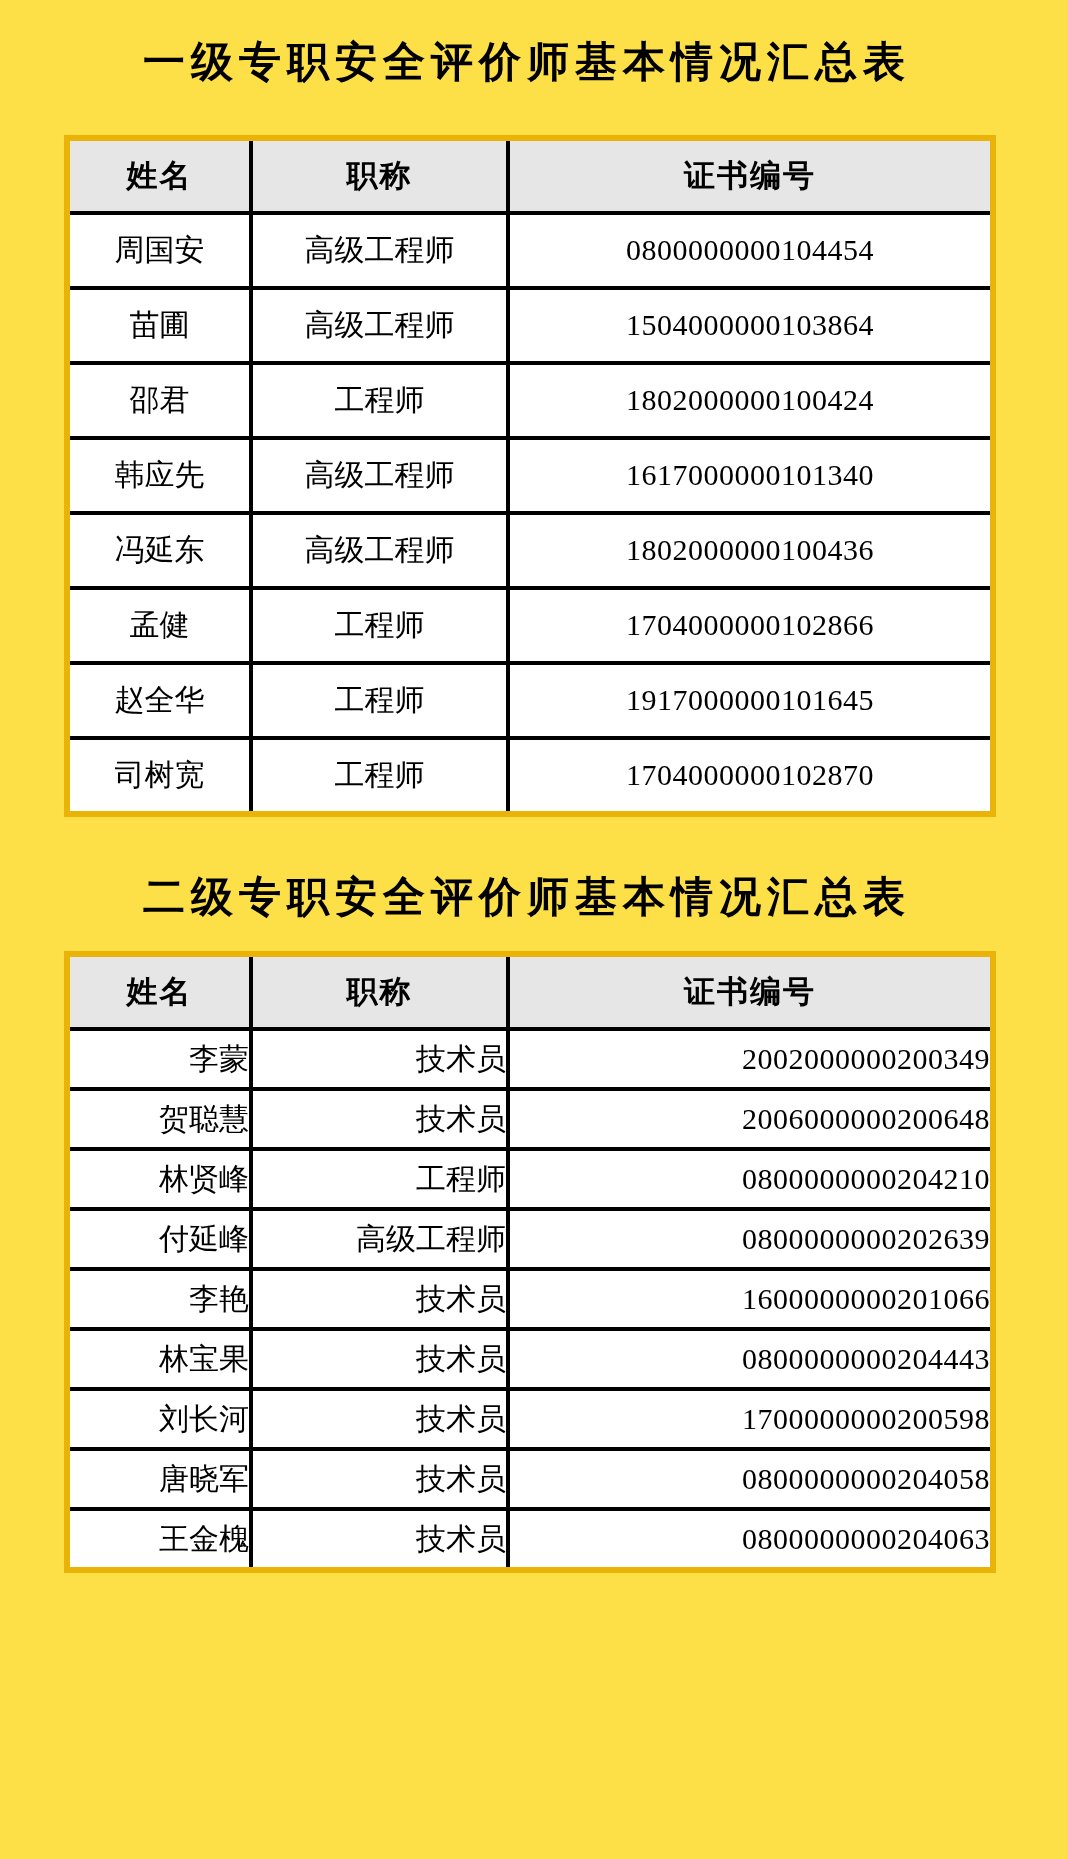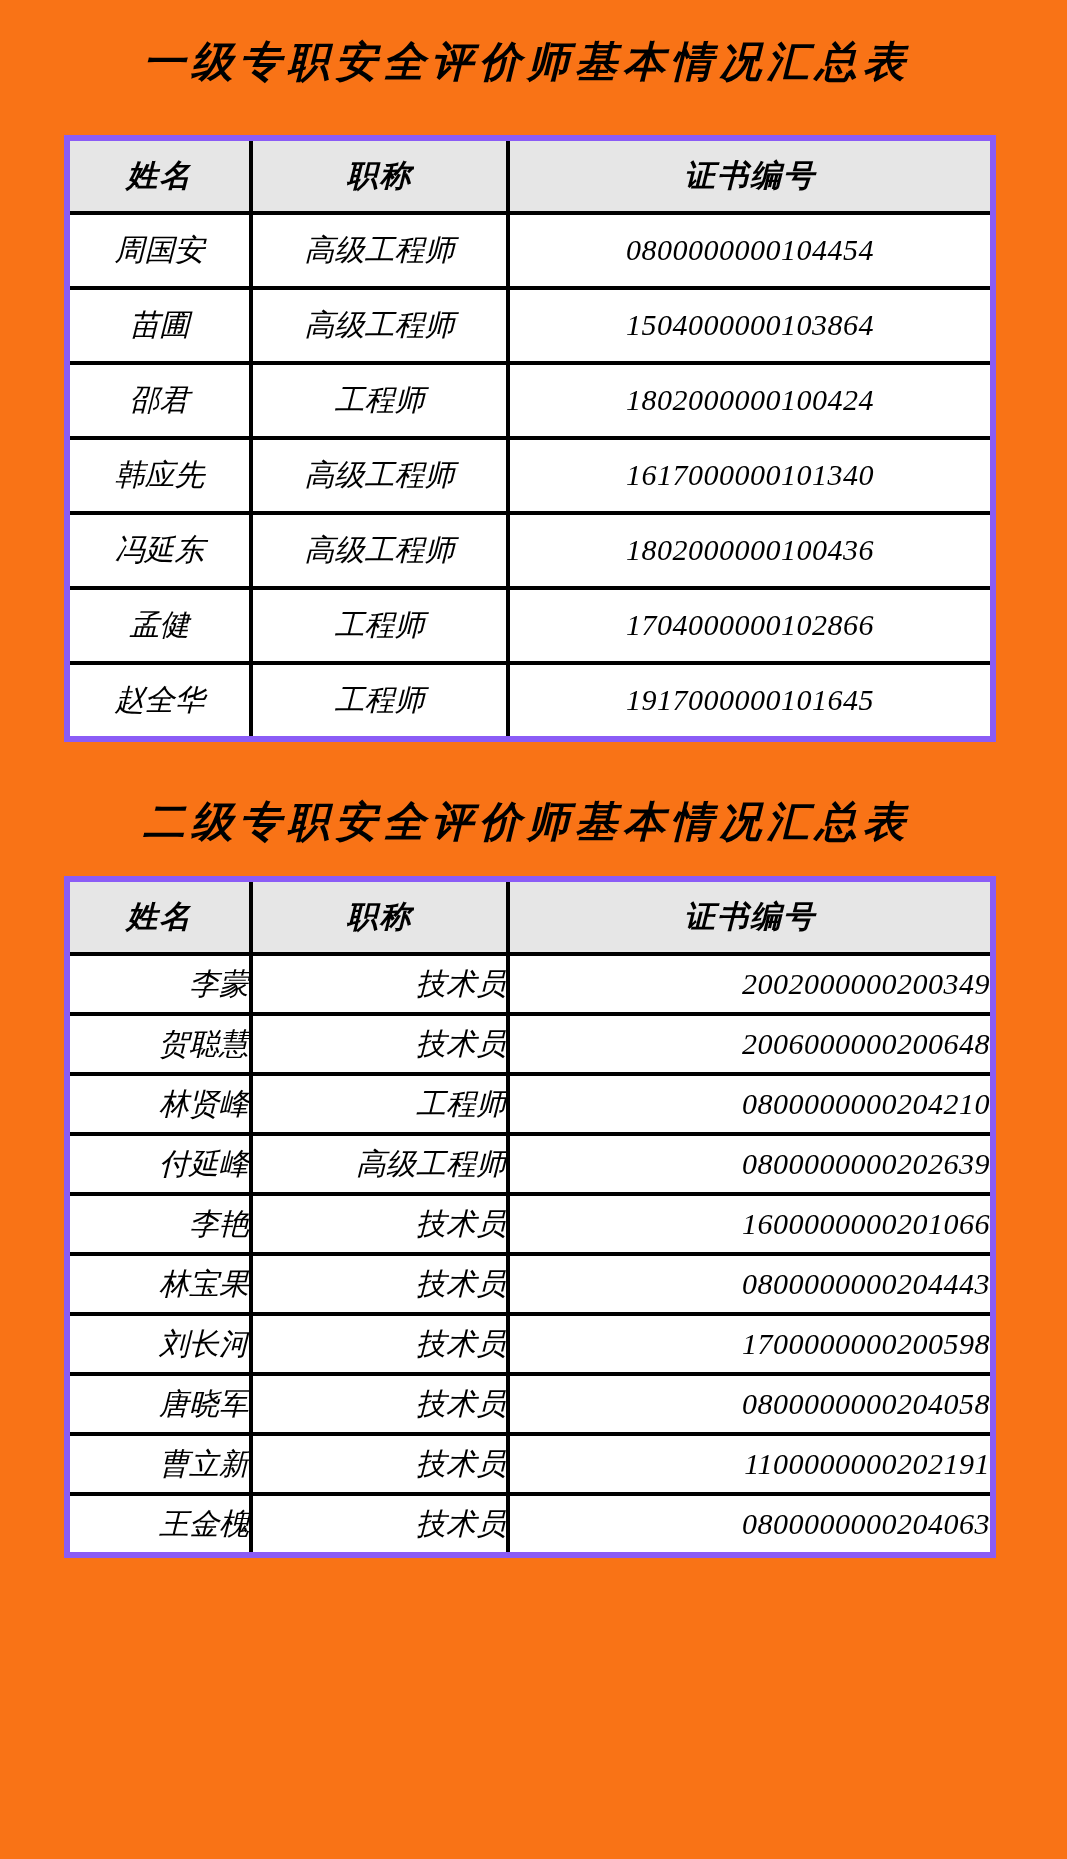--- a/index.html
+++ b/index.html
@@ -9,22 +9,21 @@
     color: #000000;
     font-family: "Liberation Serif", "DejaVu Serif", serif;
   }
   .page {
     position: relative;
     width: 1067px;
     height: 1859px;
     box-sizing: border-box;
     padding: 36px 0 0 64px;
     overflow: hidden;
-    background: #f97316;
-    font-style: italic;
+    background: #fde047;
   }
   .sheet {
     width: 926px;
   }
   .doc-title {
     margin: 0;
     width: 926px;
     text-align: center;
     font-size: 42px;
     line-height: 1.25;
@@ -32,21 +31,21 @@
     letter-spacing: 6px;
     white-space: nowrap;
   }
   .doc-title.first   { margin-bottom: 46px; }
   .doc-title.second  { margin-top: 54px; margin-bottom: 28px; }
 
   table.roster {
     width: 926px;
     table-layout: fixed;
     border-collapse: collapse;
-    border: 6px solid #8b5cf6;
+    border: 6px solid #eab308;
   }
   table.roster th,
   table.roster td {
     border: 4px solid #000000;
     text-align: center;
     vertical-align: middle;
     padding: 0;
     overflow: hidden;
     white-space: nowrap;
   }
@@ -126,20 +125,25 @@
             <td class="c-title">工程师</td>
             <td class="c-cert">1704000000102866</td>
           </tr>
 
           <tr>
             <td class="c-name">赵全华</td>
             <td class="c-title">工程师</td>
             <td class="c-cert">1917000000101645</td>
           </tr>
 
+          <tr>
+            <td class="c-name">司树宽</td>
+            <td class="c-title">工程师</td>
+            <td class="c-cert">1704000000102870</td>
+          </tr>
         </tbody>
     </table>
   </section>
 
   <section class="sheet">
     <h1 class="doc-title second">二级专职安全评价师基本情况汇总表</h1>
 
     <table class="roster t2">
       <colgroup>
         <col class="col-name">
@@ -197,25 +201,20 @@
             <td class="c-title">技术员</td>
             <td class="c-cert">1700000000200598</td>
           </tr>
 
           <tr>
             <td class="c-name">唐晓军</td>
             <td class="c-title">技术员</td>
             <td class="c-cert">0800000000204058</td>
           </tr>
 
-          <tr>
-            <td class="c-name">曹立新</td>
-            <td class="c-title">技术员</td>
-            <td class="c-cert">1100000000202191</td>
-          </tr>
 
 
 
           <tr>
             <td class="c-name">王金槐</td>
             <td class="c-title">技术员</td>
             <td class="c-cert">0800000000204063</td>
           </tr>
         </tbody>
     </table>

